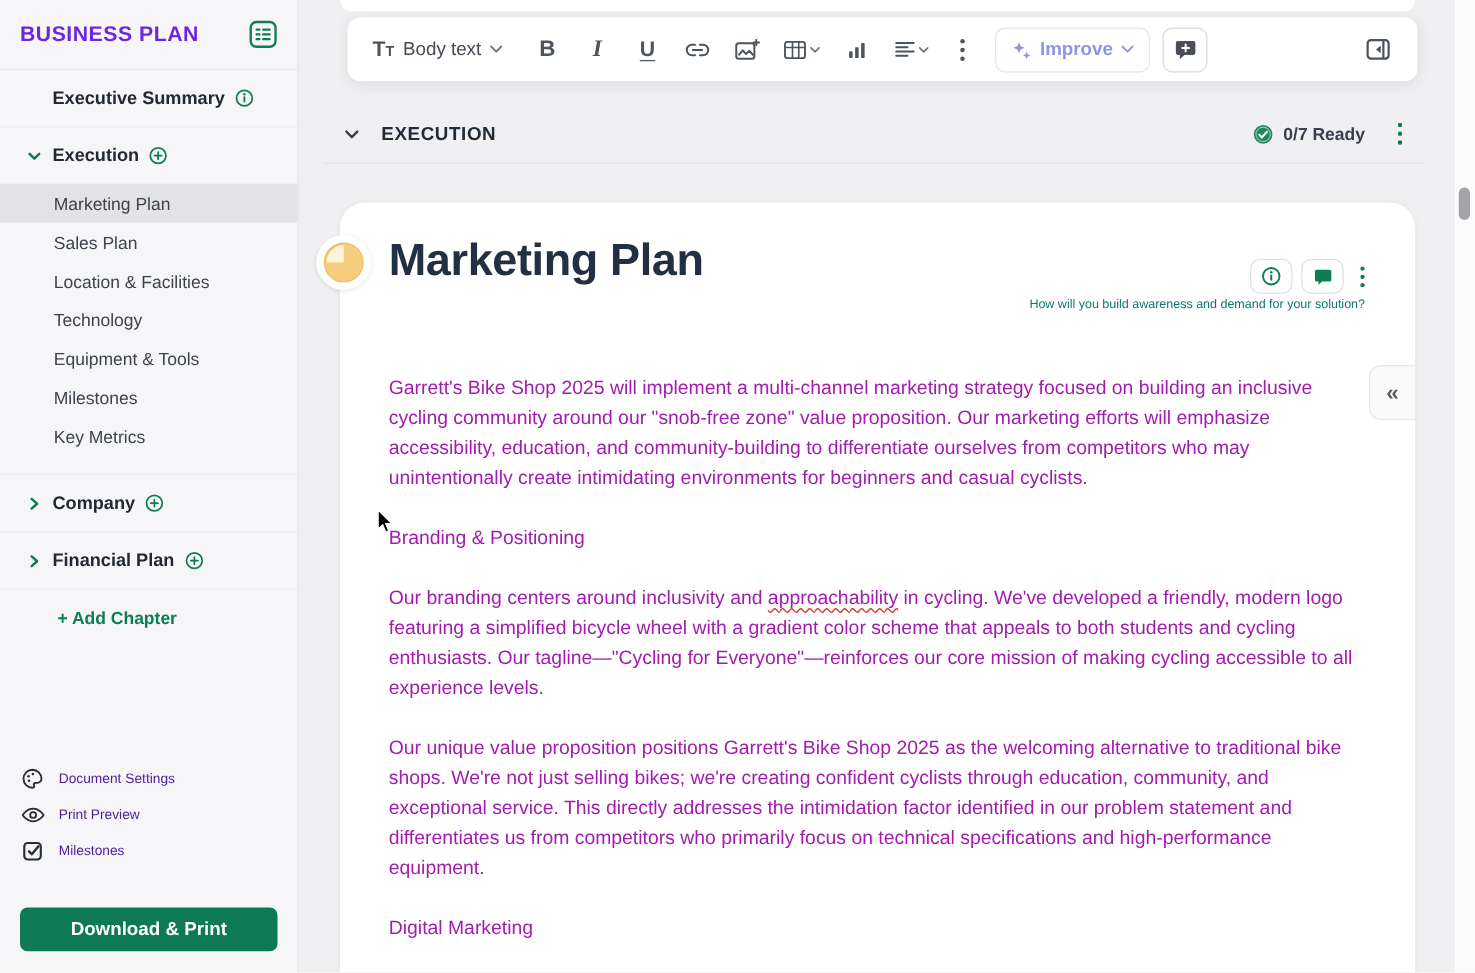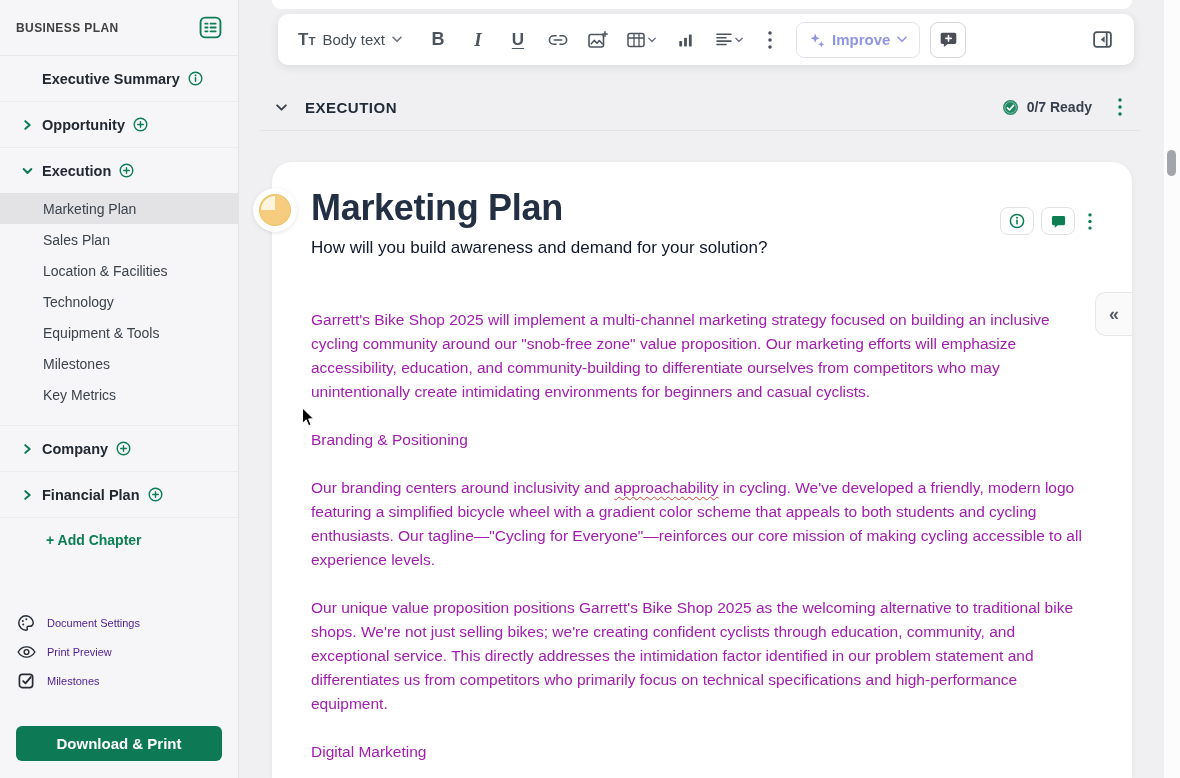--- a/index.html
+++ b/index.html
@@ -15,21 +15,21 @@
   
   #sidebar {
     position:absolute; left:0; top:0; width:239px; height:778px;
     background:#f6f6f8; border-right:1px solid #e4e4e7;
     display:flex; flex-direction:column;
   }
   .sb-header {
     height:55px; flex:0 0 auto; display:flex; align-items:center;
     justify-content:space-between; padding:0 16px;
   }
-  .sb-title { font-size:12px; font-weight:700; letter-spacing:.4px; color:#404040; }
+  .sb-title { font-size:17px; font-weight:700; letter-spacing:.4px; color:#6d28d9; }
   .sb-row {
     position:relative; flex:0 0 auto; height:46px; display:flex; align-items:center;
     padding-left:42px; border-top:1px solid #ececee;
     font-size:14.5px; font-weight:700; color:#232933; cursor:pointer;
   }
   .sb-row .chev { position:absolute; left:22px; top:50%; transform:translateY(-50%); }
   .sb-row .after-icon { margin-left:8px; display:flex; }
   .sb-sublist { list-style:none; flex:0 0 auto; padding-bottom:15px; }
   .sb-subitem {
     height:31px; display:flex; align-items:center; padding-left:43px;
@@ -94,21 +94,21 @@
     position:absolute; left:272px; top:162px; width:860px; height:616px;
     background:#ffffff; border-radius:20px 20px 0 0; box-shadow:0 1px 5px rgba(30,35,60,.06);
   }
   .progress-badge {
     position:absolute; left:-19px; top:26px; width:44px; height:44px;
     background:#ffffff; border-radius:50%; box-shadow:0 1px 4px rgba(0,0,0,.10);
     display:flex; align-items:center; justify-content:center;
   }
   .card-head { position:relative; padding:24px 40px 0 39px; }
   .card-title { font-size:36px; font-weight:700; color:#233043; letter-spacing:-.3px; line-height:44px; }
-  .card-prompt { margin-top:8px; font-size:17px; color:#0f172a; }
+  .card-prompt { margin-top:8px; font-size:10px; color:#0f766e;text-align:right; }
   .head-actions { position:absolute; right:40px; top:45px; display:flex; align-items:center; gap:7px; }
   .h-btn {
     width:34px; height:28px; background:#fff; border:1px solid #e0e1e5; border-radius:8px;
     display:flex; align-items:center; justify-content:center; cursor:pointer;
   }
   .head-dots { margin-left:6px; cursor:pointer; }
 
   .card-body { padding:0 42px 0 39px; margin-top:50px; font-size:15.5px; line-height:24px; color:#a21caf; }
   .card-body p { margin:0 0 24px; }
   .misspelled {
@@ -145,34 +145,20 @@
     <span>Executive Summary</span>
     <span class="after-icon">
       <svg width="15" height="15" viewBox="0 0 16 16">
           <circle cx="8" cy="8" r="6.7" fill="none" stroke="#0d7d54" stroke-width="1.5"></circle>
           <path d="M8 7.2v3.7" stroke="#0d7d54" stroke-width="1.6" stroke-linecap="round"></path>
           <circle cx="8" cy="4.7" r="1" fill="#0d7d54"></circle>
         </svg>
     </span>
   </div>
 
-  <div class="sb-row">
-    <span class="chev">
-      <svg width="11" height="11" viewBox="0 0 10 10">
-          <path d="M3 1.5L7 5L3 8.5" stroke="#0d7d54" stroke-width="1.8" fill="none" stroke-linecap="round" stroke-linejoin="round"></path>
-        </svg>
-    </span>
-    <span>Opportunity</span>
-    <span class="after-icon">
-      <svg width="15" height="15" viewBox="0 0 16 16">
-          <circle cx="8" cy="8" r="6.7" fill="none" stroke="#0d7d54" stroke-width="1.5"></circle>
-          <path d="M8 5v6M5 8h6" stroke="#0d7d54" stroke-width="1.5" stroke-linecap="round"></path>
-        </svg>
-    </span>
-  </div>
 
   <div class="sb-row">
     <span class="chev">
       <svg width="11" height="11" viewBox="0 0 10 10">
           <path d="M1.5 3.2L5 6.8L8.5 3.2" stroke="#0d7d54" stroke-width="1.8" fill="none" stroke-linecap="round" stroke-linejoin="round"></path>
         </svg>
     </span>
     <span>Execution</span>
     <span class="after-icon">
       <svg width="15" height="15" viewBox="0 0 16 16">

